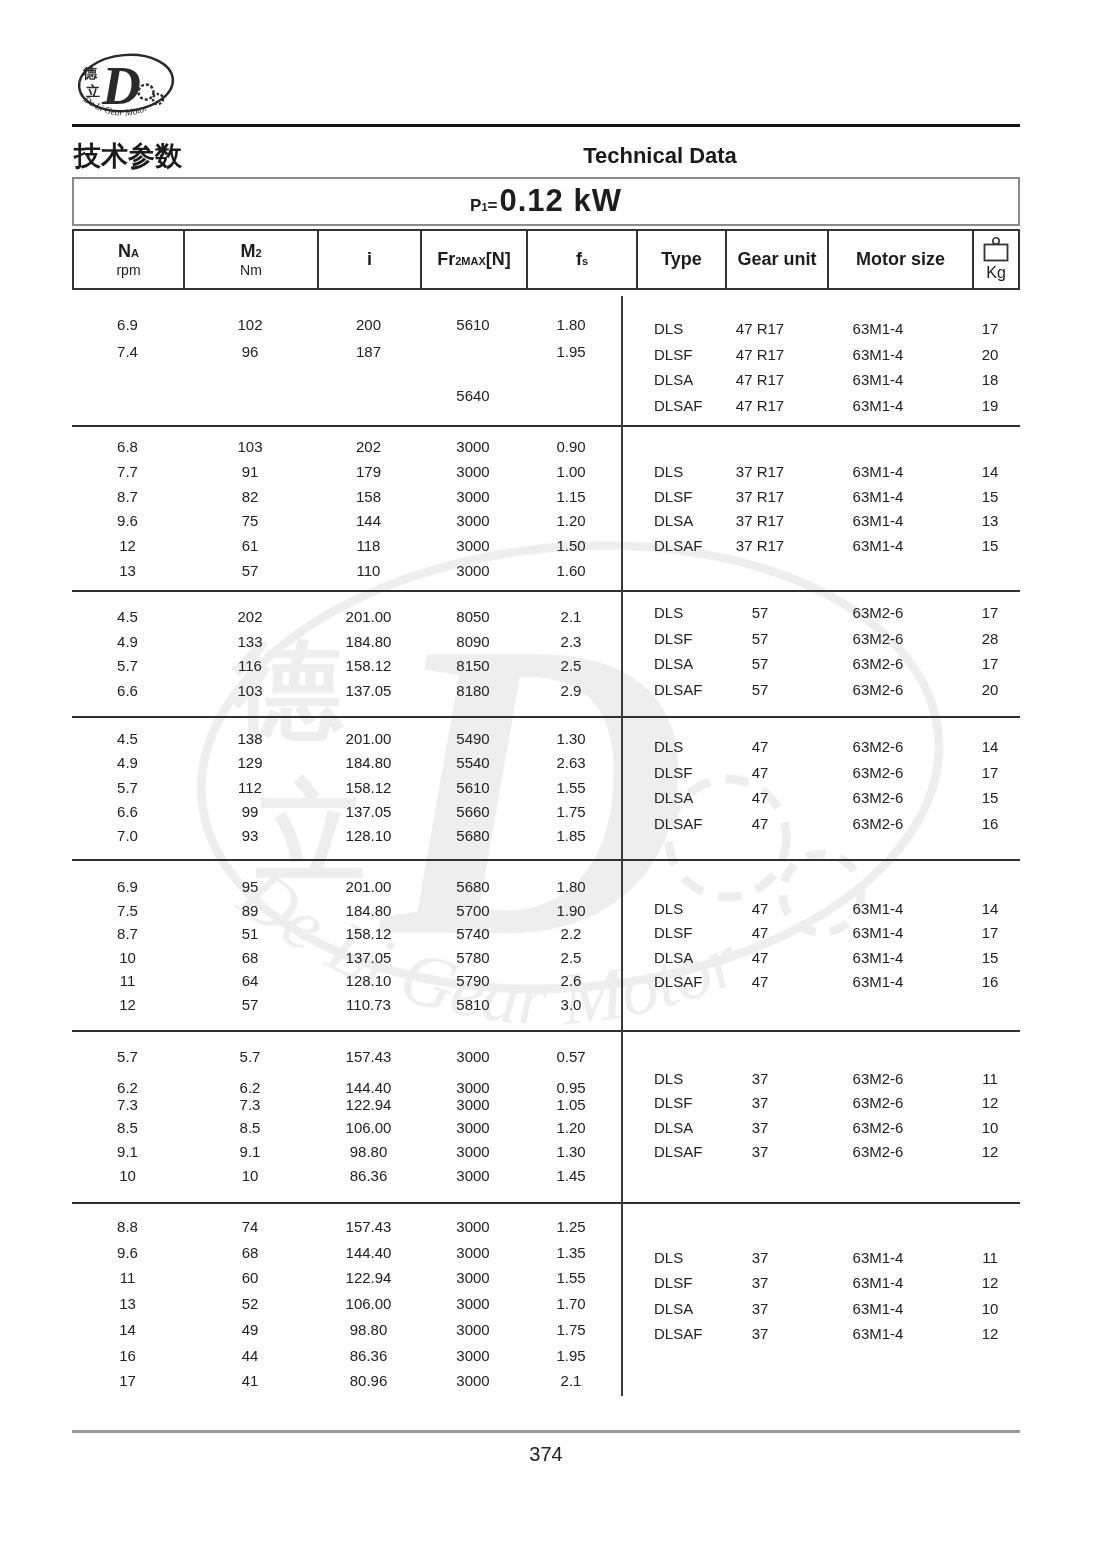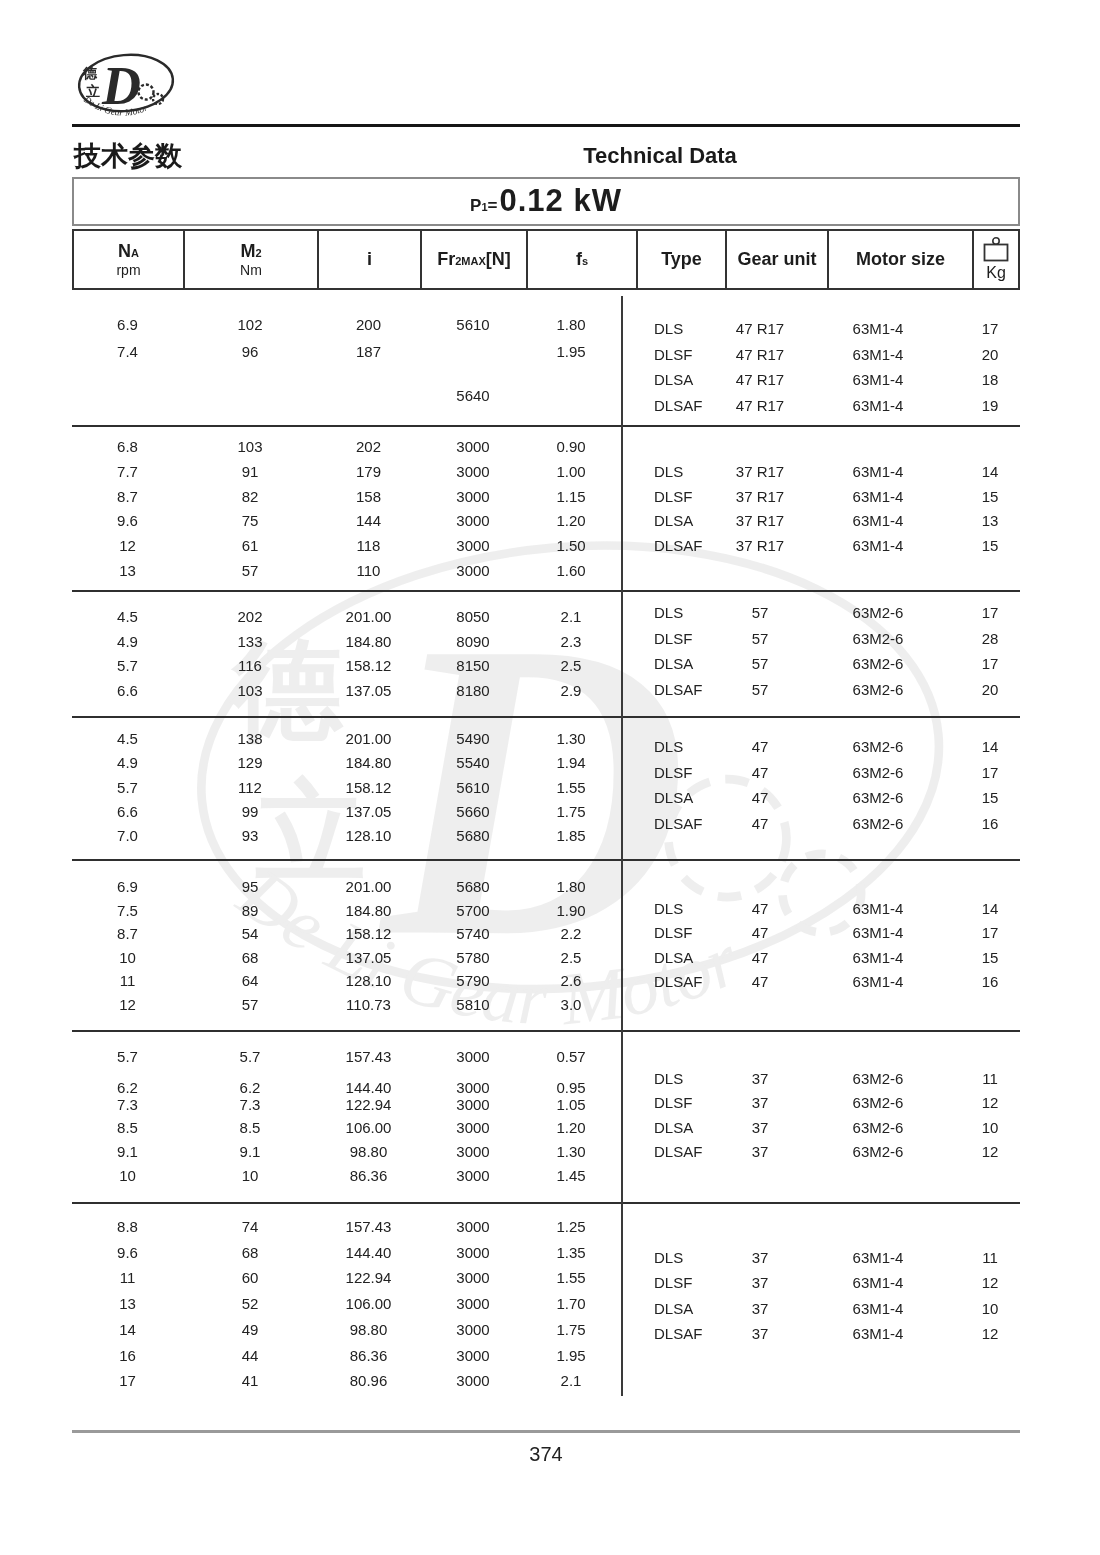--- a/index.html
+++ b/index.html
@@ -296,21 +296,21 @@
           <span class="dcell" style="width: 134px;">138</span>
           <span class="dcell" style="width: 103px;">201.00</span>
           <span class="dcell" style="width: 106px;">5490</span>
           <span class="dcell" style="width: 90px;">1.30</span>
         </div>
         <div class="drow" style="top: 33.3px;">
           <span class="dcell" style="width: 111px;">4.9</span>
           <span class="dcell" style="width: 134px;">129</span>
           <span class="dcell" style="width: 103px;">184.80</span>
           <span class="dcell" style="width: 106px;">5540</span>
-          <span class="dcell" style="width: 90px;">1.94</span>
+          <span class="dcell" style="width: 90px;">2.63</span>
         </div>
         <div class="drow" style="top: 57.6px;">
           <span class="dcell" style="width: 111px;">5.7</span>
           <span class="dcell" style="width: 134px;">112</span>
           <span class="dcell" style="width: 103px;">158.12</span>
           <span class="dcell" style="width: 106px;">5610</span>
           <span class="dcell" style="width: 90px;">1.55</span>
         </div>
         <div class="drow" style="top: 81.9px;">
           <span class="dcell" style="width: 111px;">6.6</span>
@@ -361,21 +361,21 @@
         </div>
         <div class="drow" style="top: 37.6px;">
           <span class="dcell" style="width: 111px;">7.5</span>
           <span class="dcell" style="width: 134px;">89</span>
           <span class="dcell" style="width: 103px;">184.80</span>
           <span class="dcell" style="width: 106px;">5700</span>
           <span class="dcell" style="width: 90px;">1.90</span>
         </div>
         <div class="drow" style="top: 61.2px;">
           <span class="dcell" style="width: 111px;">8.7</span>
-          <span class="dcell" style="width: 134px;">54</span>
+          <span class="dcell" style="width: 134px;">51</span>
           <span class="dcell" style="width: 103px;">158.12</span>
           <span class="dcell" style="width: 106px;">5740</span>
           <span class="dcell" style="width: 90px;">2.2</span>
         </div>
         <div class="drow" style="top: 84.8px;">
           <span class="dcell" style="width: 111px;">10</span>
           <span class="dcell" style="width: 134px;">68</span>
           <span class="dcell" style="width: 103px;">137.05</span>
           <span class="dcell" style="width: 106px;">5780</span>
           <span class="dcell" style="width: 90px;">2.5</span>

